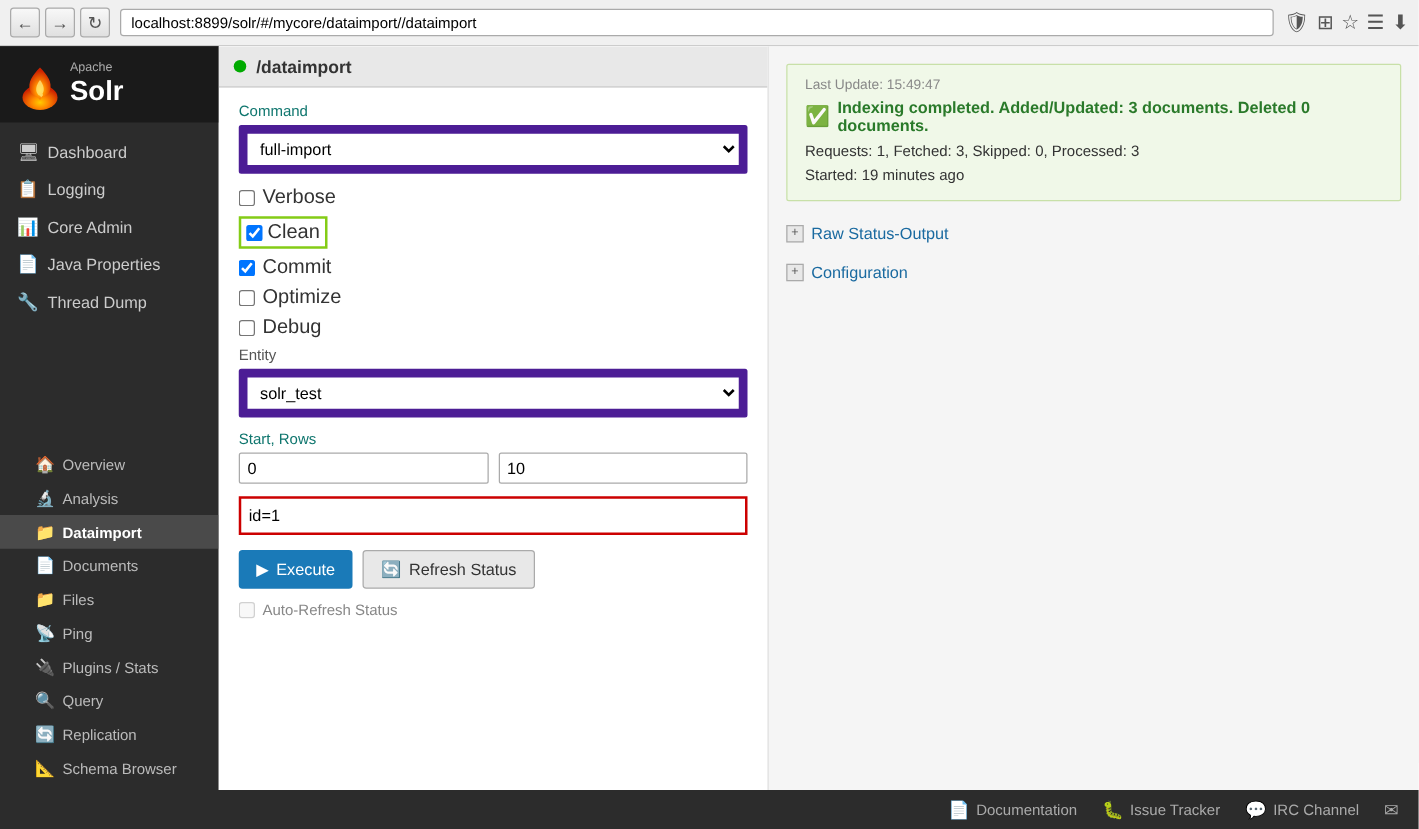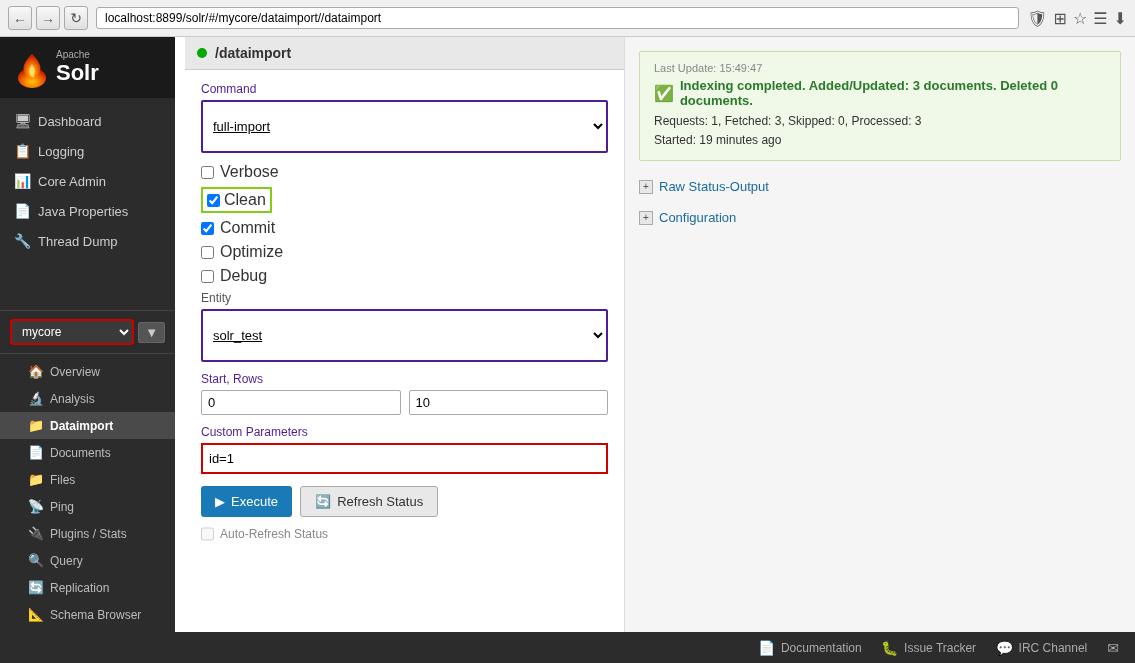--- a/index.html
+++ b/index.html
@@ -42,21 +42,20 @@
       align-items: center;
       font-size: 16px;
       color: #555;
     }
     .browser-icon { cursor: pointer; }
 
     
     .main-layout {
       display: flex;
       height: calc(663px - 36px - 32px);
-      gap: 10px;
     }
 
     
     .sidebar {
       width: 175px;
       background: #2c2c2c;
       color: #ccc;
       flex-shrink: 0;
       display: flex;
       flex-direction: column;
@@ -177,31 +176,30 @@
     }
     .form-body {
       padding: 12px 16px;
     }
     .form-group {
       margin-bottom: 10px;
     }
     .form-label {
       display: block;
       font-size: 12px;
-      color: #4c1d95;
+      color: #0f766e;
       margin-bottom: 4px;
     }
     .form-select {
       width: 100%;
-      padding: 16px 6px;
-      border: 2px solid #4c1d95;
+      padding: 4px 6px;
+      border: 7px solid #4c1d95;
       border-radius: 2px;
       font-size: 13px;
       background: #fff;
-      text-decoration: underline;
     }
     .checkbox-group {
       margin-bottom: 6px;
       display: flex;
       align-items: center;
       gap: 6px;
     }
     .checkbox-group label { font-size: 16px; cursor: pointer; }
     .checkbox-highlighted {
       border: 2px solid #84cc16;
@@ -412,28 +410,20 @@
       <div class="sidebar-item">
         <span class="si-icon">📄</span>
         <span>Java Properties</span>
       </div>
       <div class="sidebar-item">
         <span class="si-icon">🔧</span>
         <span>Thread Dump</span>
       </div>
     </div>
 
-    <div class="core-selector">
-      <div class="core-select-wrapper">
-        <select class="core-select">
-          <option>mycore</option>
-        </select>
-        <span class="core-arrow">▼</span>
-      </div>
-    </div>
 
     <div class="sub-nav">
       <div class="sub-nav-item">
         <span class="si-icon">🏠</span>
         <span>Overview</span>
       </div>
       <div class="sub-nav-item">
         <span class="si-icon">🔬</span>
         <span>Analysis</span>
       </div>
@@ -524,21 +514,20 @@
 
           <div class="form-group">
             <label class="form-label">Start, Rows</label>
             <div class="start-rows">
               <input type="text" style="width: 50%; padding: 4px 6px; border: 1px solid rgb(170, 170, 170); border-radius: 2px; font-size: 13px;" value="0">
               <input type="text" style="width: 50%; padding: 4px 6px; border: 1px solid rgb(170, 170, 170); border-radius: 2px; font-size: 13px;" value="10">
             </div>
           </div>
 
           <div class="form-group">
-            <label class="form-label">Custom Parameters</label>
             <div class="custom-params-wrapper">
               <input type="text" class="custom-params-input" value="id=1" style="">
             </div>
           </div>
 
           <div class="btn-group">
             <button class="btn-execute">
               <span>▶</span>
               <span>Execute</span>
             </button>

